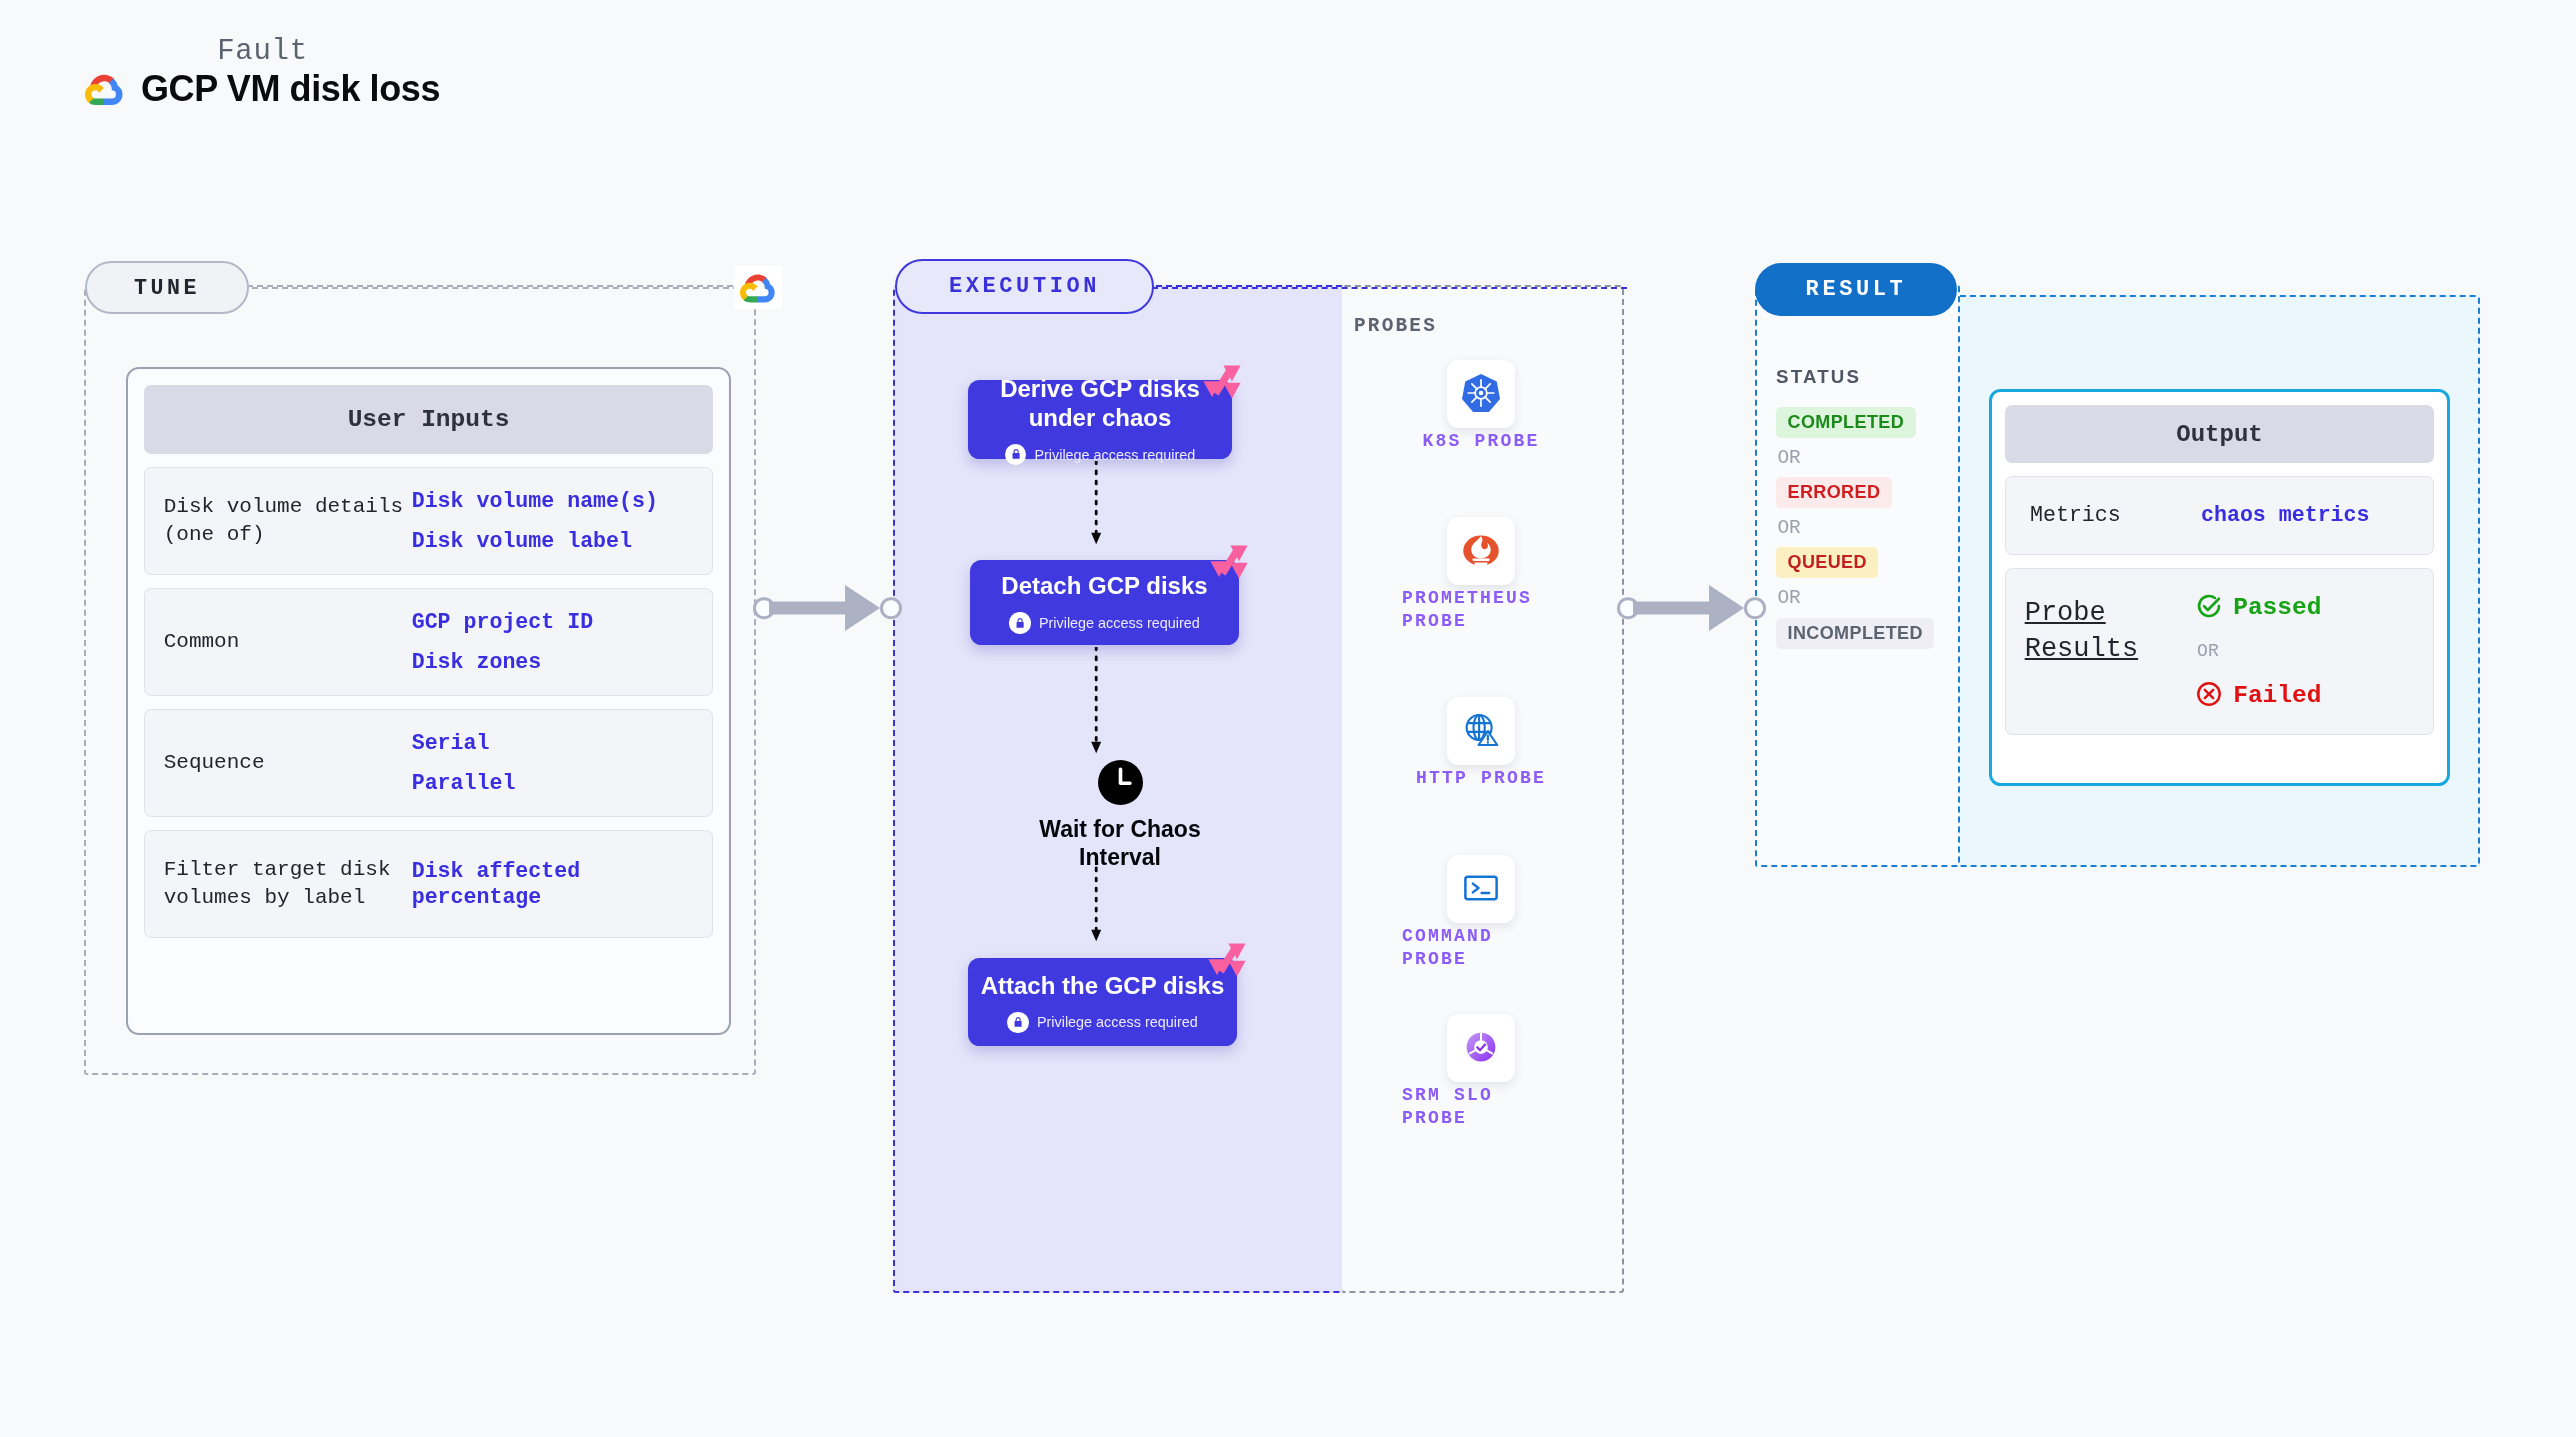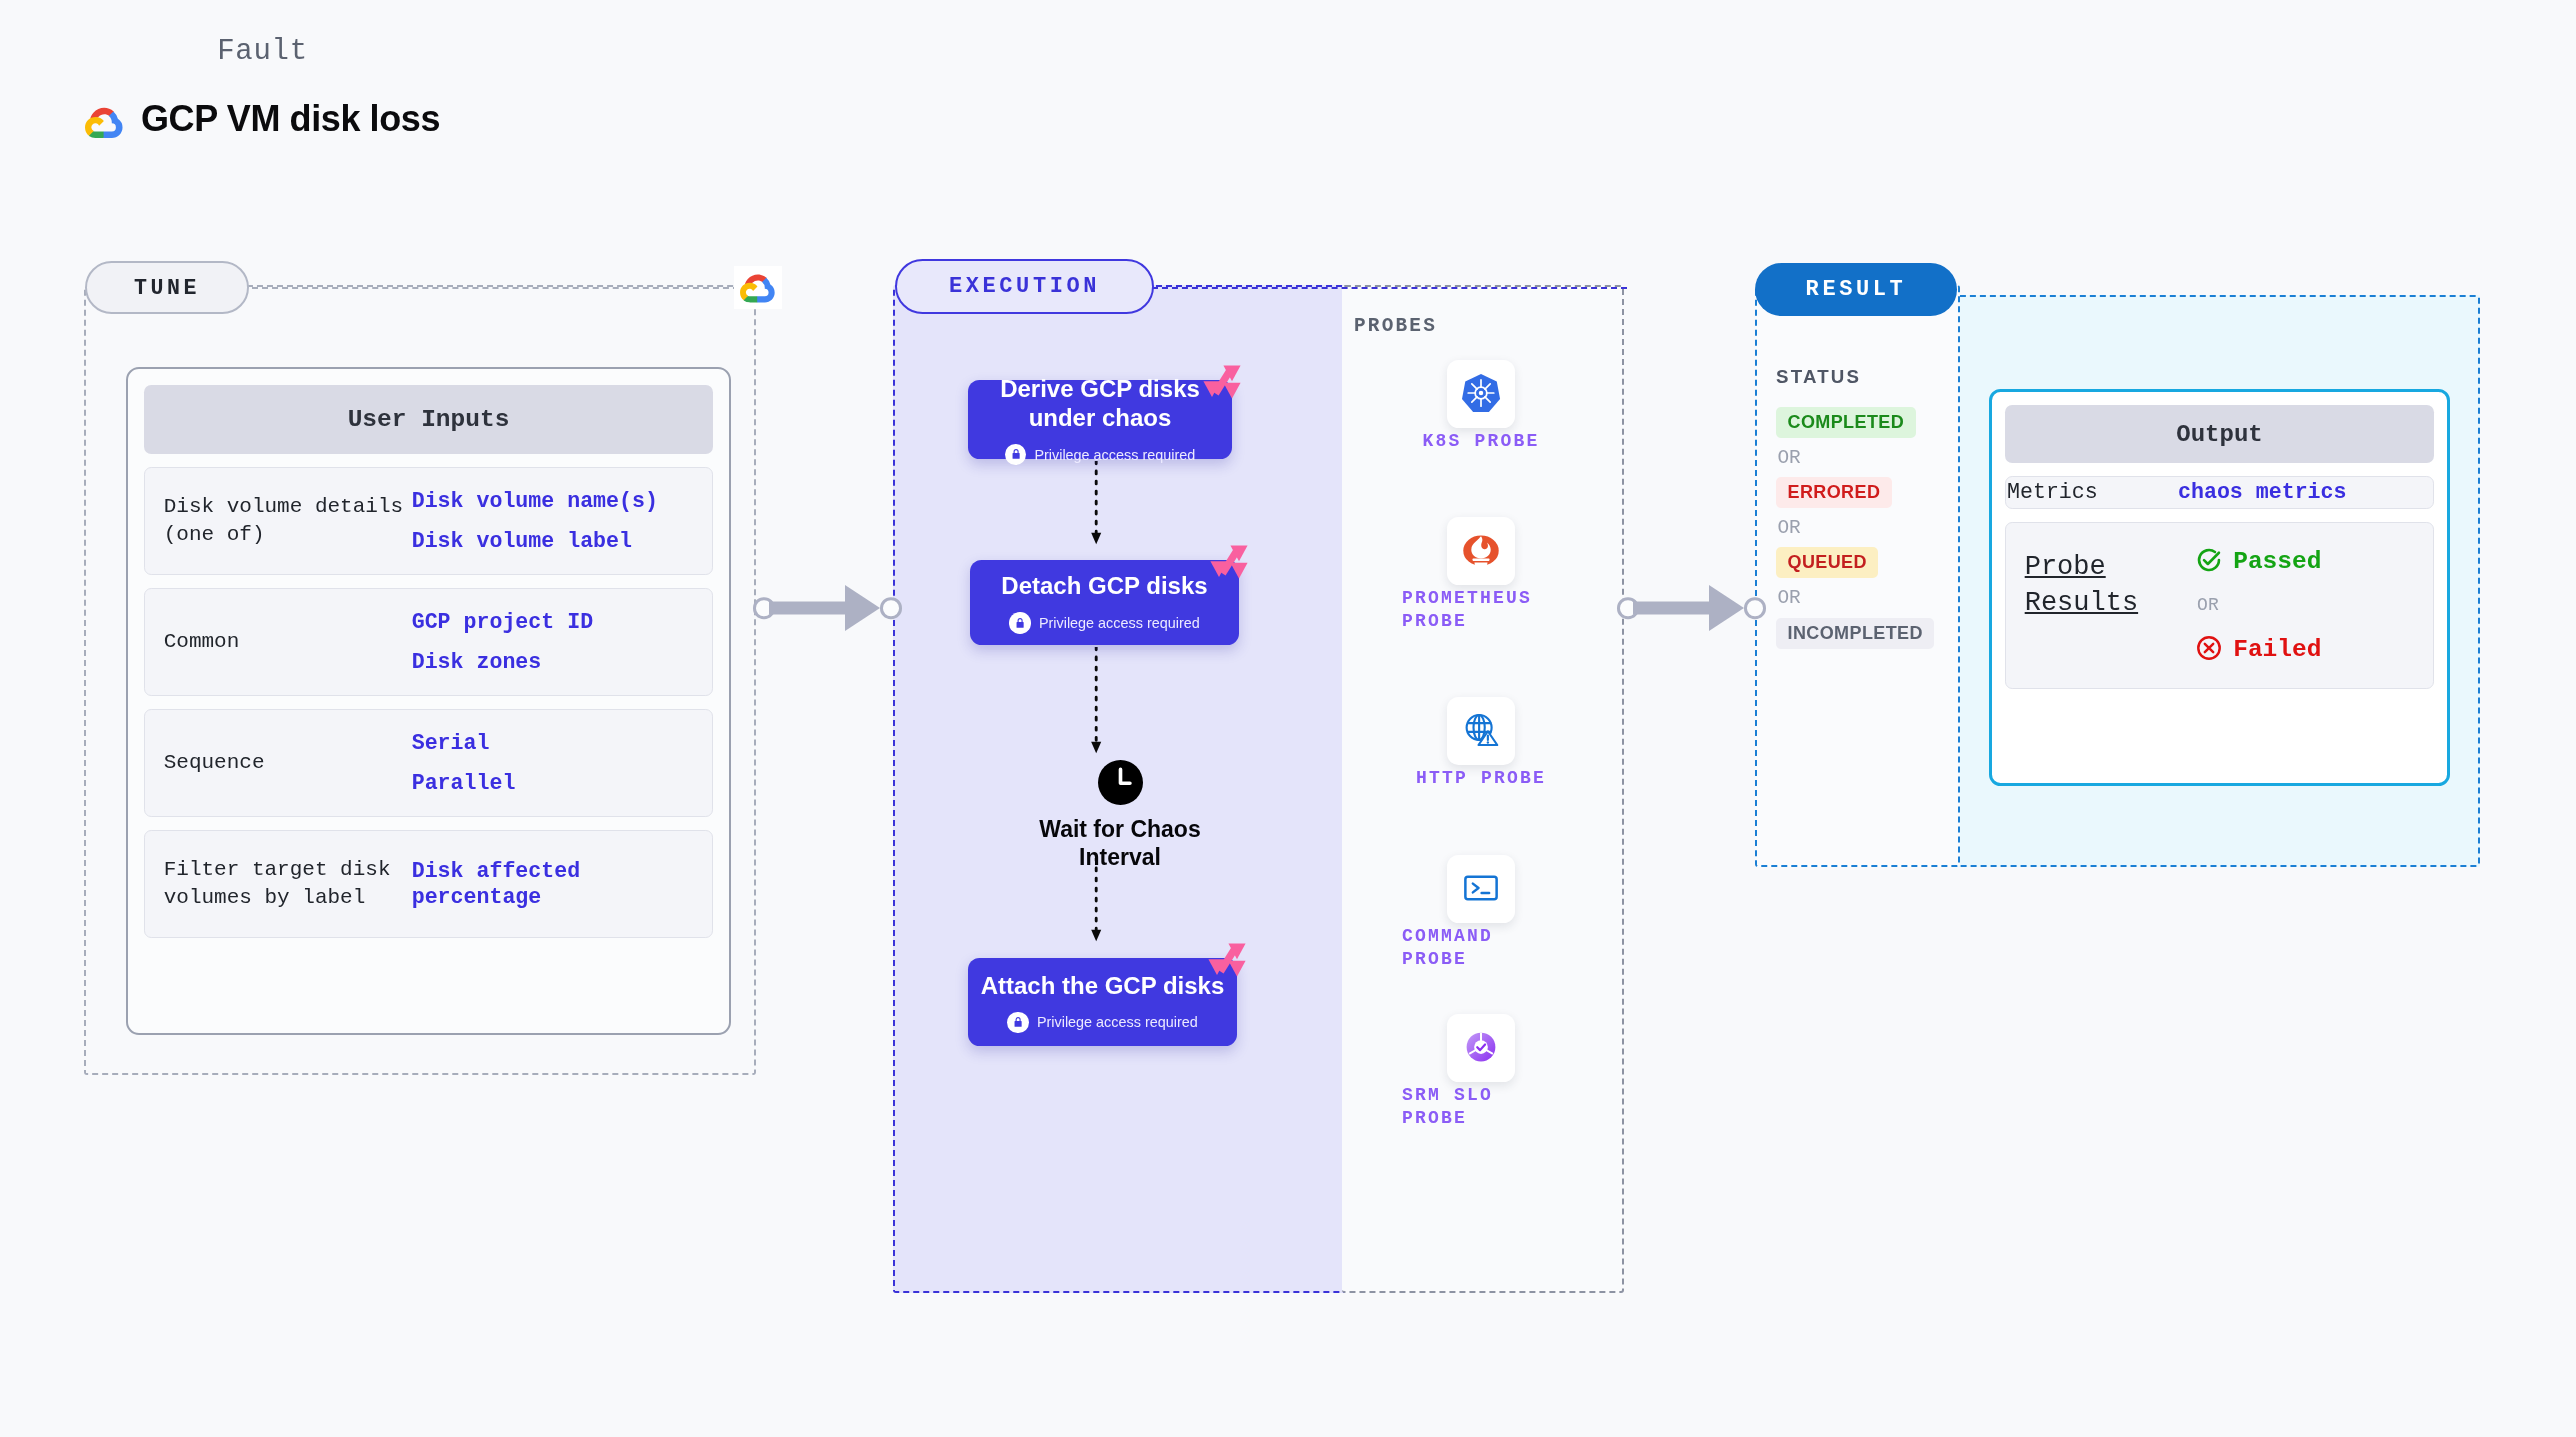--- a/index.html
+++ b/index.html
@@ -13,21 +13,21 @@
 
   
   #header { position: absolute; left: 85px; top: 35px; }
   #fault-label {
     font-family: "Liberation Mono", monospace;
     font-size: 29px;
     color: #5b6270;
     letter-spacing: 0.7px;
     text-align: center;
   }
-  #title-row { display: flex; align-items: flex-end; gap: 16px; margin-top: 30px; }
+  #title-row { display: flex; align-items: center; gap: 16px; }
   #gcp-logo-head { width: 40px; height: 35px; flex: none; }
   #fault-title {
     font-size: 36px;
     font-weight: 700;
     color: #0b0b0d;
     letter-spacing: -0.4px;
   }
 
   
   .panel-badge {
@@ -292,21 +292,21 @@
     position: absolute; left: 1989px; top: 389px;
     width: 461px; height: 397px;
     background: #ffffff;
     border: 3.6px solid #18a8e0;
     border-radius: 11.5px;
     padding: 13px;
     z-index: 4;
   }
   #output-card .card-header { height: 58px; font-size: 24px; }
   #output-card .kv-row { min-height: 0; }
-  #metrics-row { padding: 1px; }
+  #metrics-row { padding: 24px; }
   #metrics-row .kv-key { width: 171px; font-size: 21.6px; }
   #probe-results-row { padding: 24.5px 18.7px; align-items: flex-start; }
   #probe-results-row .kv-key { width: 171px; font-size: 27px; padding-top: 2.9px; text-decoration: underline; }
   .pr-line { display: flex; align-items: center; gap: 11.5px; }
   .pr-text { font-size: 24.5px; font-weight: 700; font-family: Liberation Mono, monospace; }
   .pr-or {
     font-family: "Liberation Mono", monospace;
     font-size: 18px; color: #9aa0ae;
     margin: 7.2px 0 7.2px 1.4px;
   }

